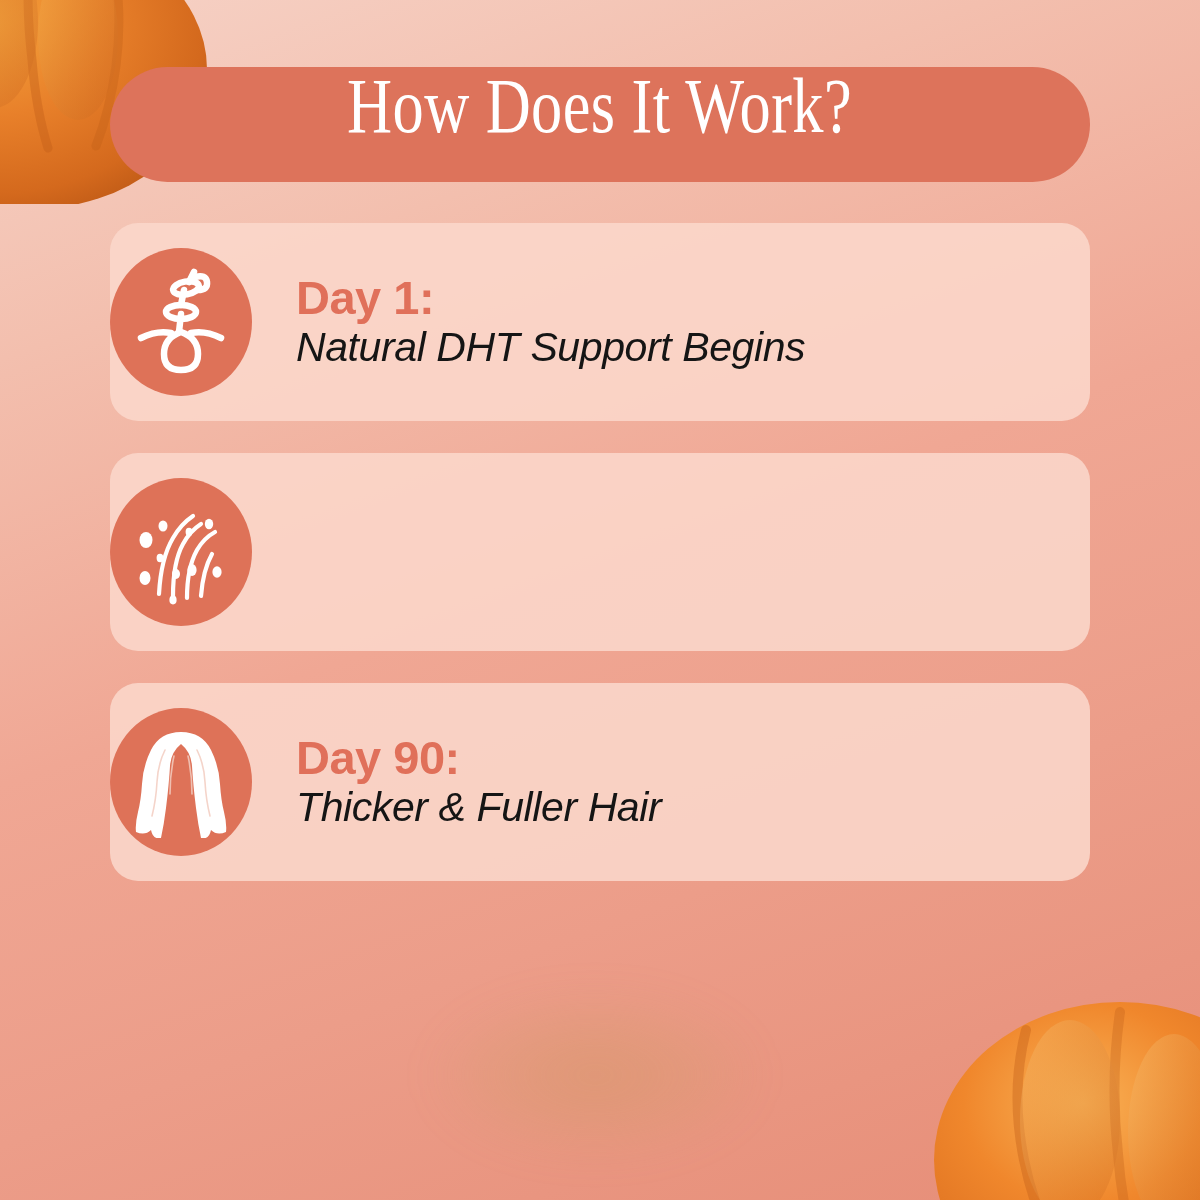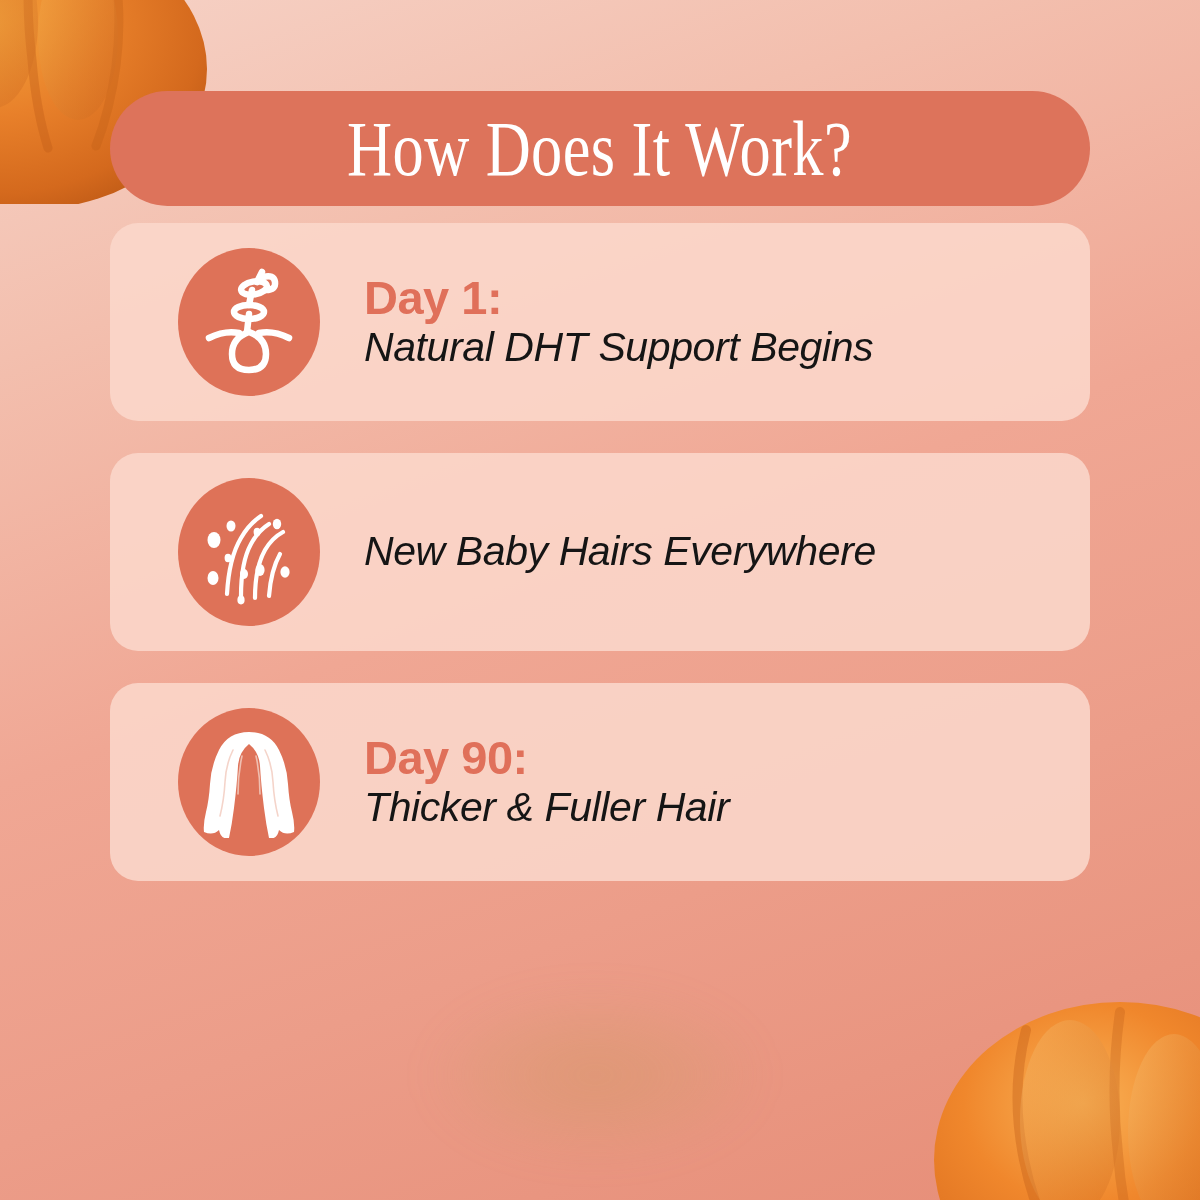--- a/index.html
+++ b/index.html
@@ -65,24 +65,22 @@
   
   #title-banner {
     position: absolute;
     left: 110px;
     top: 67px;
     width: 980px;
     height: 115px;
     background: #dd735b;
     border-radius: 58px;
     display: flex;
-    align-items: center;
     justify-content: center;
     z-index: 5;
-    margin-top: 24px;
   }
   #title-text {
     font-family: "Liberation Serif", "DejaVu Serif", serif;
     color: #ffffff;
     font-size: 78px;
     line-height: 1;
     font-weight: 400;
     letter-spacing: 0.5px;
     transform: scaleX(0.80);
     transform-origin: center center;
@@ -101,21 +99,20 @@
     gap: 32px;
   }
 
   .step-card {
     position: relative;
     height: 198px;
     border-radius: 28px;
     background: rgba(250, 215, 203, 0.88);
     display: flex;
     align-items: center;
-    padding-left: 68px;
     box-sizing: border-box;
   }
 
   .icon-badge {
     flex: 0 0 auto;
     width: 142px;
     height: 148px;
     border-radius: 50%;
     background: #de7258;
     display: flex;
@@ -251,21 +248,20 @@
             <ellipse cx="47" cy="78" rx="4" ry="5"></ellipse>
             <ellipse cx="63" cy="74" rx="4.6" ry="6"></ellipse>
             <ellipse cx="60" cy="36" rx="3.4" ry="4.2"></ellipse>
             <ellipse cx="80" cy="28" rx="4.2" ry="5.2"></ellipse>
             <ellipse cx="88" cy="76" rx="4.6" ry="5.8"></ellipse>
             <ellipse cx="44" cy="104" rx="3.6" ry="4.4"></ellipse>
           </g>
         </svg>
       </div>
       <div class="card-text">
-        <div class="day-desc">New Baby Hairs Everywhere</div>
       </div>
     </div>
 
     <div class="step-card">
       <div class="icon-badge">
         <svg viewBox="0 0 104 112" fill="none">
 
           <path d="M52 6
                    q-21 0 -30 18
                    q-8 16 -9 34

